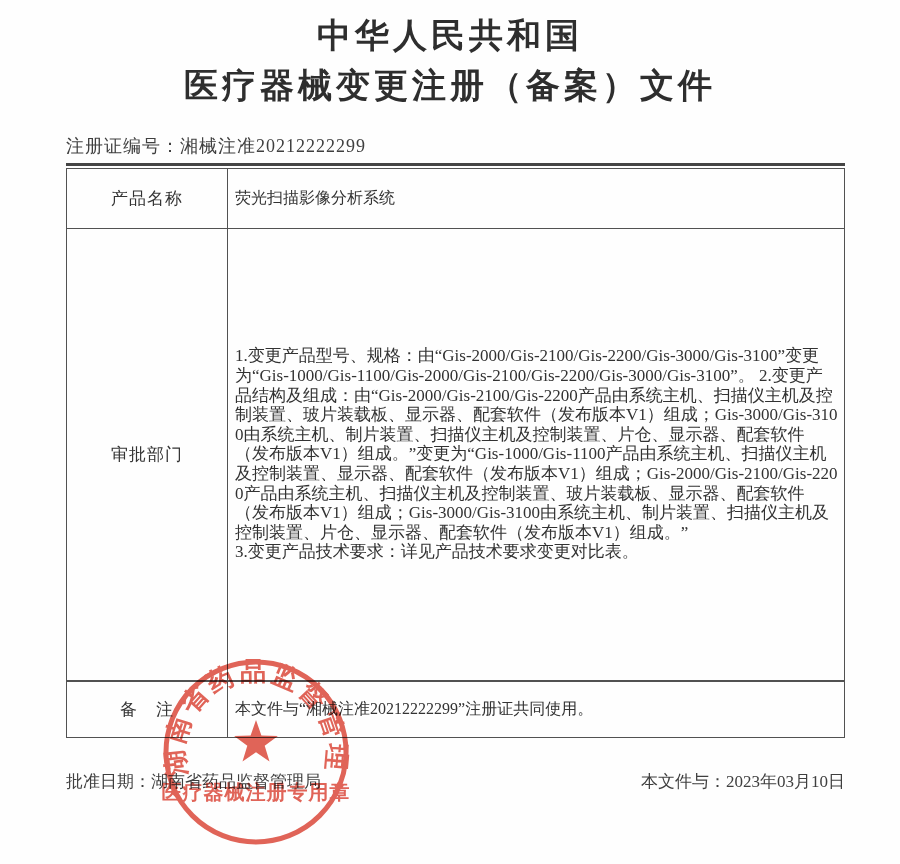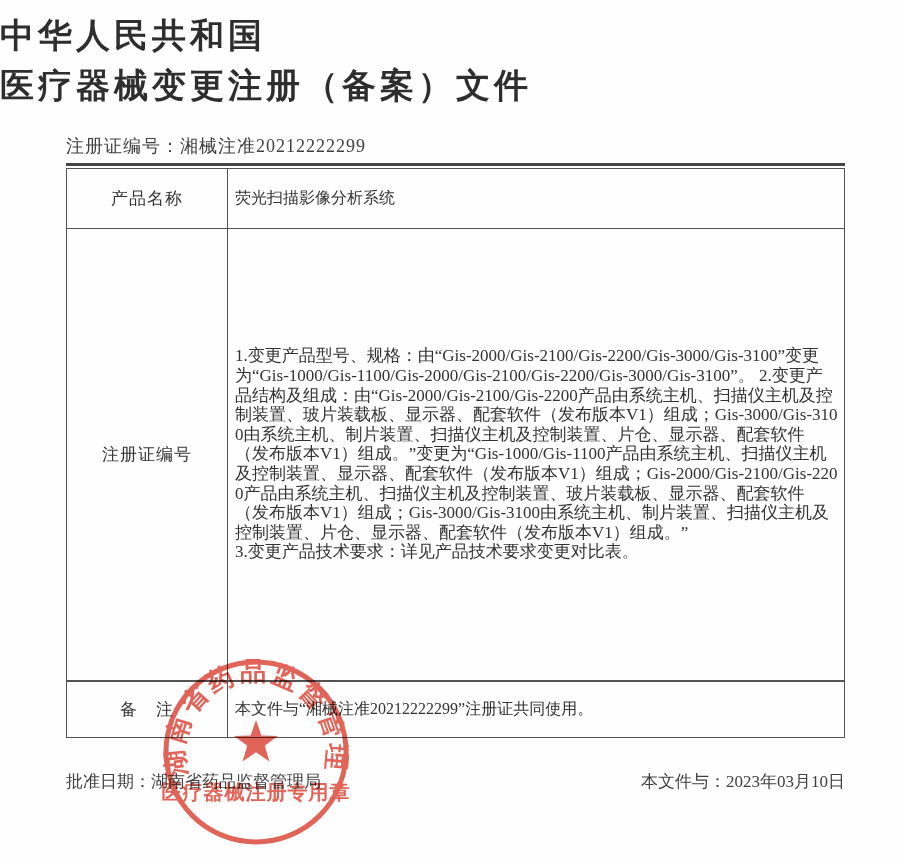--- a/index.html
+++ b/index.html
@@ -6,21 +6,21 @@
   html, body { background: #ffffff; }
   body {
     width: 900px; height: 864px;
     font-family: "Liberation Serif", "DejaVu Serif", serif;
     color: #3a3a3a;
     position: relative;
     overflow: hidden;
   }
   .page { width: 900px; height: 864px; position: relative; background: #fefefe; }
 
-  .title-block { padding-top: 15px; color: #2e2e2e; }
+  .title-block { padding-top: 15px; text-align: center; color: #2e2e2e; }
   .title-line { font-size: 34px; font-weight: bold; letter-spacing: 4px; line-height: 42px; }
   .title-line + .title-line { margin-top: 8px; }
 
   .regno {
     margin: 27px 0 0 66px;
     font-size: 18px;
     letter-spacing: 1px;
     color: #3f3f3f;
   }
   .thick-rule {
@@ -92,21 +92,21 @@
   <div class="regno">注册证编号：湘械注准20212222299</div>
   <div class="thick-rule"></div>
 
   <table class="doc-table">
     <tbody>
       <tr class="row-product">
         <td class="label-cell">产品名称</td>
         <td class="value-cell">荧光扫描影像分析系统</td>
       </tr>
       <tr class="row-change">
-        <td class="label-cell">注册证编号</td>
+        <td class="label-cell">审批部门</td>
         <td class="value-cell change-cell">1.变更产品型号、规格：由“Gis-2000/Gis-2100/Gis-2200/Gis-3000/Gis-3100”变更为“Gis-1000/Gis-1100/Gis-2000/Gis-2100/Gis-2200/Gis-3000/Gis-3100”。 2.变更产品结构及组成：由“Gis-2000/Gis-2100/Gis-2200产品由系统主机、扫描仪主机及控制装置、玻片装载板、显示器、配套软件（发布版本V1）组成；Gis-3000/Gis-3100由系统主机、制片装置、扫描仪主机及控制装置、片仓、显示器、配套软件（发布版本V1）组成。”变更为“Gis-1000/Gis-1100产品由系统主机、扫描仪主机及控制装置、显示器、配套软件（发布版本V1）组成；Gis-2000/Gis-2100/Gis-2200产品由系统主机、扫描仪主机及控制装置、玻片装载板、显示器、配套软件（发布版本V1）组成；Gis-3000/Gis-3100由系统主机、制片装置、扫描仪主机及控制装置、片仓、显示器、配套软件（发布版本V1）组成。”
 3.变更产品技术要求：详见产品技术要求变更对比表。</td>
       </tr>
       <tr class="row-note">
         <td class="label-cell">备　注</td>
         <td class="value-cell">本文件与“湘械注准20212222299”注册证共同使用。</td>
       </tr>
     </tbody>
   </table>
 

